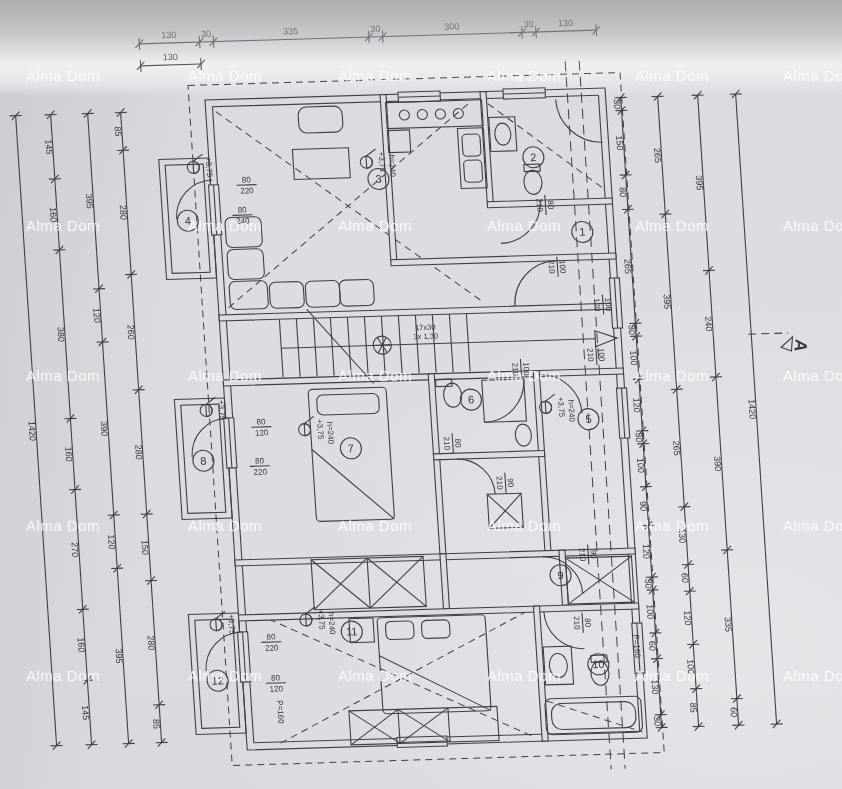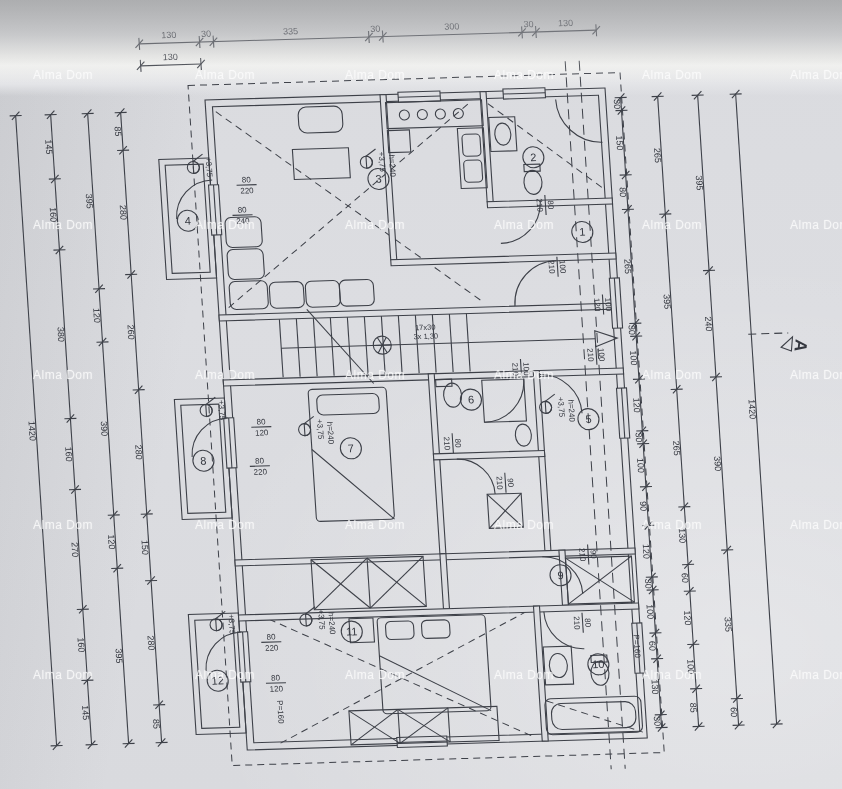--- a/index.html
+++ b/index.html
@@ -14,21 +14,21 @@
   .haze{position:absolute;left:0;top:0;width:100%;height:84px;pointer-events:none;z-index:3;
     background:linear-gradient(180deg,rgba(190,191,193,.55) 0%,rgba(210,211,213,.30) 55%,rgba(220,221,225,0) 100%);}
   #plan-svg{position:absolute;left:0;top:0;z-index:2;filter:blur(.35px);}
   #plan-svg line,#plan-svg path,#plan-svg rect,#plan-svg circle,#plan-svg ellipse{
     stroke:#3d4048;fill:none;stroke-width:1.1;stroke-linecap:butt;}
   #plan-svg .w{fill:#dcdde1;}
   #plan-svg .dash{stroke-dasharray:7 5;stroke-width:1;}
   #plan-svg .ldash{stroke-dasharray:10 6;stroke-width:1;}
   #plan-svg text{fill:#34373f;stroke:none;font-family:"Liberation Sans",sans-serif;}
   .wm{position:absolute;z-index:5;transform:translate(-50%,-50%);white-space:nowrap;
-    font-size:12px;letter-spacing:.5px;color:rgba(253,253,253,.78);
+    font-size:15px;letter-spacing:.5px;color:rgba(253,253,253,.78);
     text-shadow:0 0 2px rgba(255,255,255,.35);pointer-events:none;}
 </style>
 </head>
 <body>
 
 <div class="photo">
   <div class="curl"></div>
 
   <svg id="plan-svg" width="842" height="789" viewBox="0 0 842 789">
     <g id="plan" transform="matrix(1 -0.03 0.065 1 205 100)">

